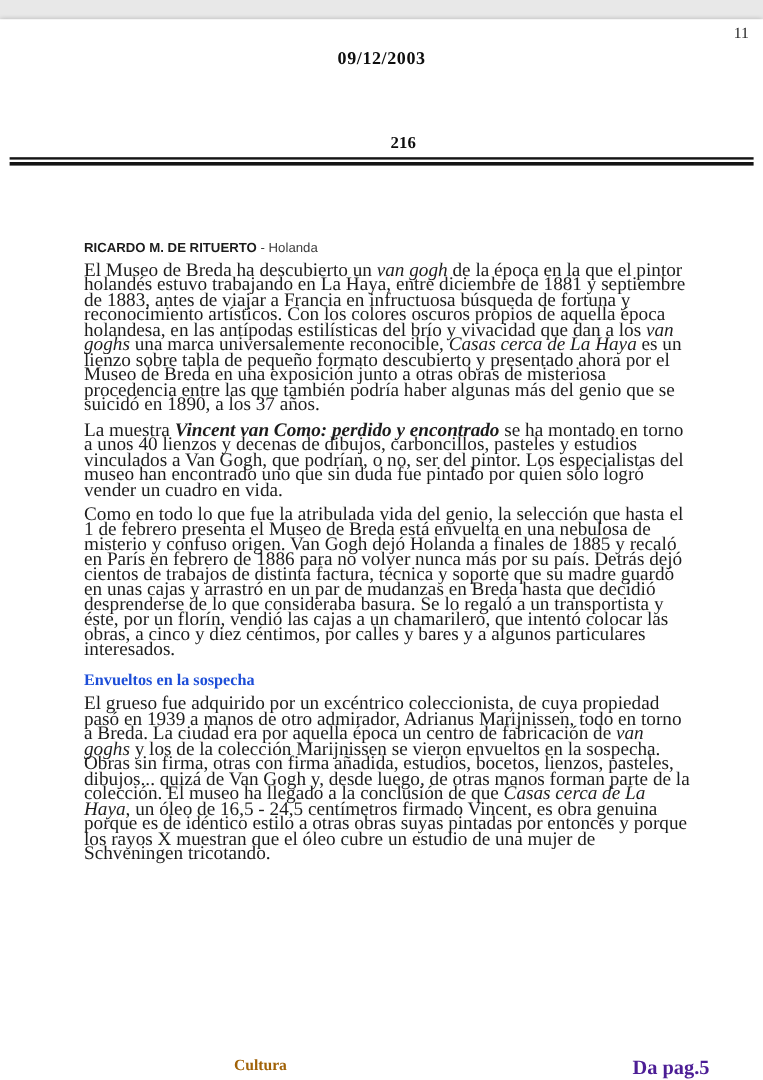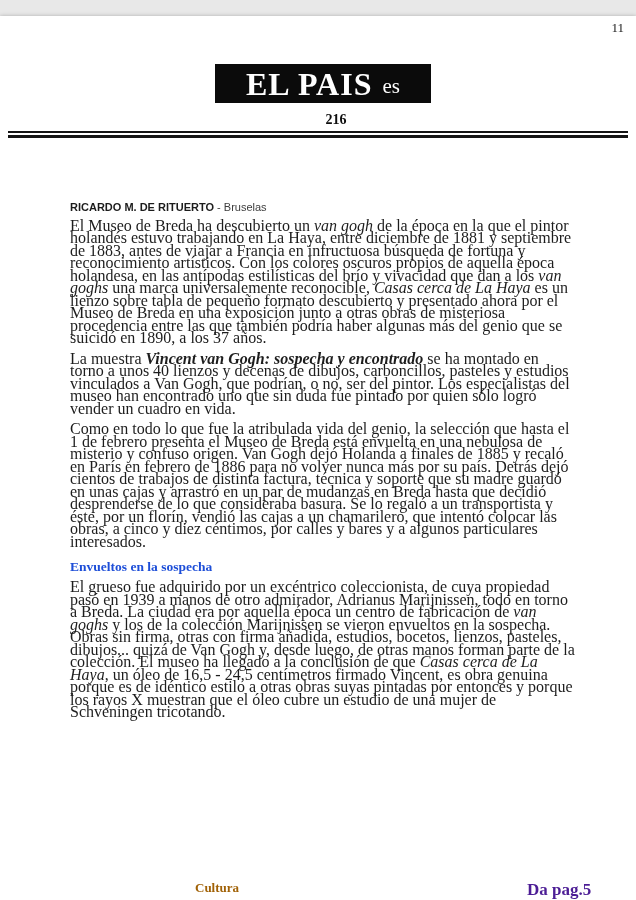--- a/index.html
+++ b/index.html
@@ -47,39 +47,36 @@
   .footer-section { position:absolute; left:195px; top:864px; font-size:13px; font-weight:bold; color:#a16207; }
   .footer-pageref { position:absolute; left:527px; top:864px; font-size:17px; font-weight:bold; color:#4c1d95; }
 </style>
 </head>
 <body>
 
 <div class="page">
 
   <div class="page-number">11</div>
 
+  <div class="date">09/12/2003</div>
 
-  <div class="logo-box">
-    <span class="logo-main">EL PAIS</span>
-    <span class="logo-suffix">es</span>
-  </div>
 
   <div class="edition">216</div>
 
   <div class="rule"></div>
 
 
   <div class="article">
     <div class="byline">
       <span class="author">RICARDO M. DE RITUERTO</span>
-      <span class="loc">- Bruselas</span>
+      <span class="loc">- Holanda</span>
     </div>
 
     <p>El Museo de Breda ha descubierto un <i>van gogh</i> de la época en la que el pintor holandés estuvo trabajando en La Haya, entre diciembre de 1881 y septiembre de 1883, antes de viajar a Francia en infructuosa búsqueda de fortuna y reconocimiento artísticos. Con los colores oscuros propios de aquella época holandesa, en las antípodas estilísticas del brío y vivacidad que dan a los <i>van goghs</i> una marca universalemente reconocible, <i>Casas cerca de La Haya</i> es un lienzo sobre tabla de pequeño formato descubierto y presentado ahora por el Museo de Breda en una exposición junto a otras obras de misteriosa procedencia entre las que también podría haber algunas más del genio que se suicidó en 1890, a los 37 años.</p>
-    <p>La muestra <i class="b">Vincent van Gogh: sospecha y encontrado</i> se ha montado en torno a unos 40 lienzos y decenas de dibujos, carboncillos, pasteles y estudios vinculados a Van Gogh, que podrían, o no, ser del pintor. Los especialistas del museo han encontrado uno que sin duda fue pintado por quien sólo logró vender un cuadro en vida.</p>
+    <p>La muestra <i class="b">Vincent van Como: perdido y encontrado</i> se ha montado en torno a unos 40 lienzos y decenas de dibujos, carboncillos, pasteles y estudios vinculados a Van Gogh, que podrían, o no, ser del pintor. Los especialistas del museo han encontrado uno que sin duda fue pintado por quien sólo logró vender un cuadro en vida.</p>
     <p>Como en todo lo que fue la atribulada vida del genio, la selección que hasta el 1 de febrero presenta el Museo de Breda está envuelta en una nebulosa de misterio y confuso origen. Van Gogh dejó Holanda a finales de 1885 y recaló en París en febrero de 1886 para no volver nunca más por su país. Detrás dejó cientos de trabajos de distinta factura, técnica y soporte que su madre guardó en unas cajas y arrastró en un par de mudanzas en Breda hasta que decidió desprenderse de lo que consideraba basura. Se lo regaló a un transportista y éste, por un florín, vendió las cajas a un chamarilero, que intentó colocar las obras, a cinco y diez céntimos, por calles y bares y a algunos particulares interesados.</p>
 
     <h2 class="subhead">Envueltos en la sospecha</h2>
 
     <p>El grueso fue adquirido por un excéntrico coleccionista, de cuya propiedad pasó en 1939 a manos de otro admirador, Adrianus Marijnissen, todo en torno a Breda. La ciudad era por aquella época un centro de fabricación de <i>van goghs</i> y los de la colección Marijnissen se vieron envueltos en la sospecha. Obras sin firma, otras con firma añadida, estudios, bocetos, lienzos, pasteles, dibujos... quizá de Van Gogh y, desde luego, de otras manos forman parte de la colección. El museo ha llegado a la conclusión de que <i>Casas cerca de La Haya</i>, un óleo de 16,5 - 24,5 centímetros firmado Vincent, es obra genuina porque es de idéntico estilo a otras obras suyas pintadas por entonces y porque los rayos X muestran que el óleo cubre un estudio de una mujer de Schveningen tricotando.</p>
   </div>
 
   <div class="footer-section">Cultura</div>
   <div class="footer-pageref">Da pag.5</div>
 

